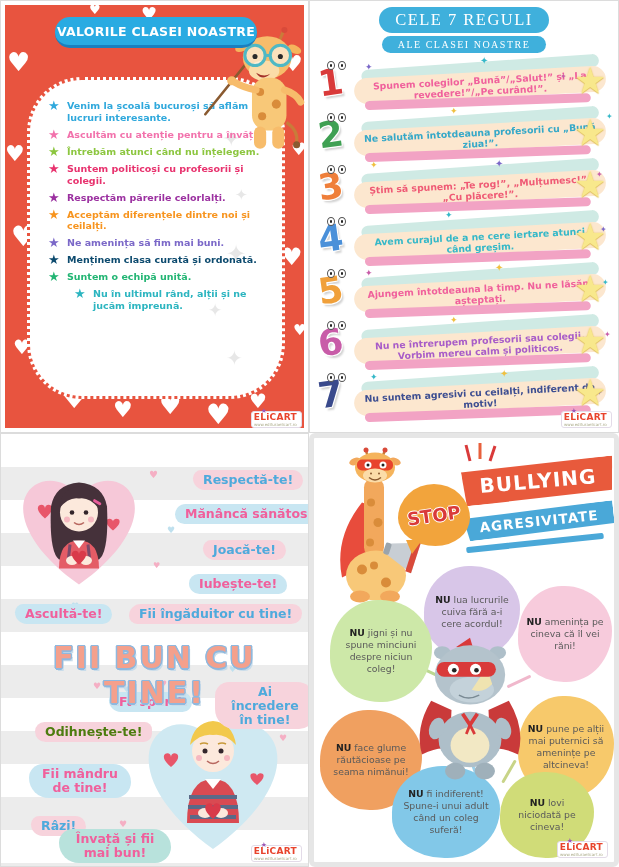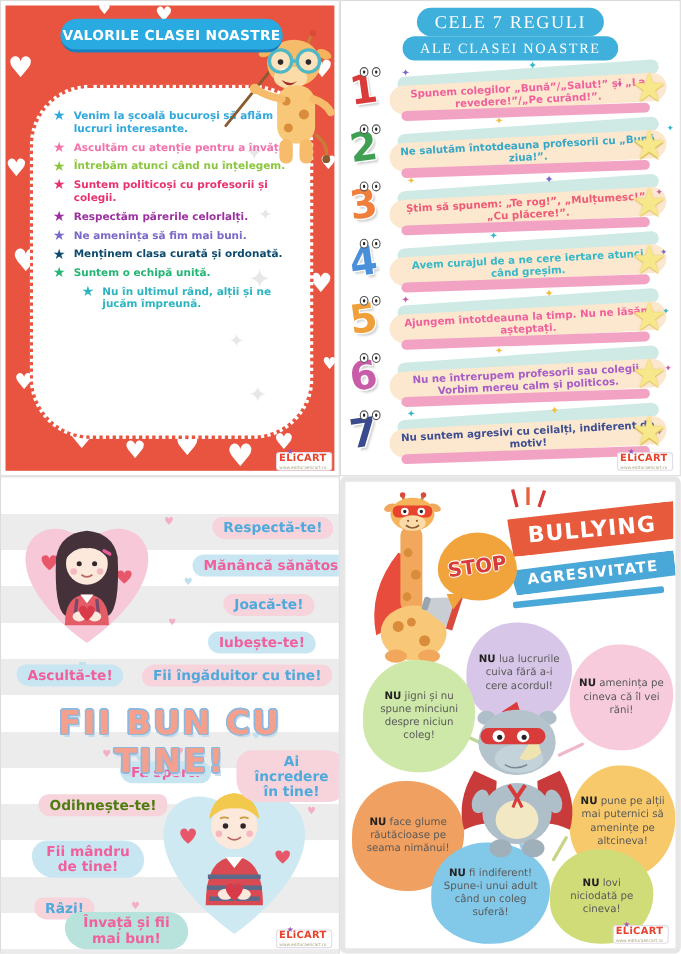--- a/index.html
+++ b/index.html
@@ -35,21 +35,21 @@
   .logo .fl{position:absolute;top:-4px;left:9px;color:#9B59B6;font-size:7px;line-height:1;}
   .logo .fl::before{content:"★";}
   .logo .site{display:block;font-size:4px;color:#AA8;font-weight:normal;}
 
   
   .p2-title{position:absolute;top:6px;left:0;right:0;text-align:center;z-index:3;}
   .p2-title .pill{display:inline-block;background:#3FB0DC;color:#fff;
     font-family:"Liberation Serif",serif;letter-spacing:1.5px;
     padding:3px 16px;border-radius:14px;margin:0;}
   .p2-title .l1{font-size:16.5px;position:relative;z-index:2;}
-  .p2-title .l2{font-size:13px;margin-top:-6px;text-align:center;}
+  .p2-title .l2{font-size:10px;margin-top:-6px;text-align:center;}
   .rule-row{position:absolute;left:0;width:310px;height:50px;}
   .num{position:absolute;left:8px;top:0;width:38px;height:50px;z-index:2;}
   .num-glyph{display:block;font-size:36px;font-weight:900;transform:rotate(-8deg);
     text-shadow:1px 1px 0 #fff,-1px 1px 0 #fff,1px -1px 0 #fff,-1px -1px 0 #fff,2px 3px 2px rgba(0,0,0,.18);}
   .num .eye{position:absolute;width:6px;height:7px;background:#fff;border:1px solid #555;border-radius:50%;top:0px;}
   .num .eye::after{content:"";position:absolute;left:1.5px;top:2px;width:2.5px;height:2.5px;background:#222;border-radius:50%;}
   .num .e1{left:9px;}.num .e2{left:20px;}
   .ribbon{position:absolute;left:44px;top:1px;width:252px;height:46px;transform:rotate(-3deg);}
   .band{position:absolute;display:block;}
   .b1{left:8px;top:0;width:238px;height:13px;background:#CFEAE4;border-radius:8px;transform:rotate(-1deg);}
@@ -152,20 +152,24 @@
         <span class="vstar"></span>
         <span class="vt">Întrebăm atunci când nu înțelegem.</span>
         </div>
       <div class="v-item" style="color: rgb(232, 50, 110);">
         <span class="vstar"></span>
         <span class="vt">Suntem politicoși cu profesorii și colegii.</span>
         </div>
       <div class="v-item" style="color: rgb(155, 48, 160);">
         <span class="vstar"></span>
         <span class="vt">Respectăm părerile celorlalți.</span>
+        </div>
+      <div class="v-item" style="color: rgb(247, 148, 30);">
+        <span class="vstar"></span>
+        <span class="vt">Acceptăm diferențele dintre noi și ceilalți.</span>
         </div>
       <div class="v-item" style="color: rgb(123, 104, 200);">
         <span class="vstar"></span>
         <span class="vt">Ne amenința să fim mai buni.</span>
         </div>
       <div class="v-item" style="color: #0c4a6e;">
         <span class="vstar"></span>
         <span class="vt">Menținem clasa curată și ordonată.</span>
         </div>
       <div class="v-item" style="color: rgb(34, 181, 115);">

